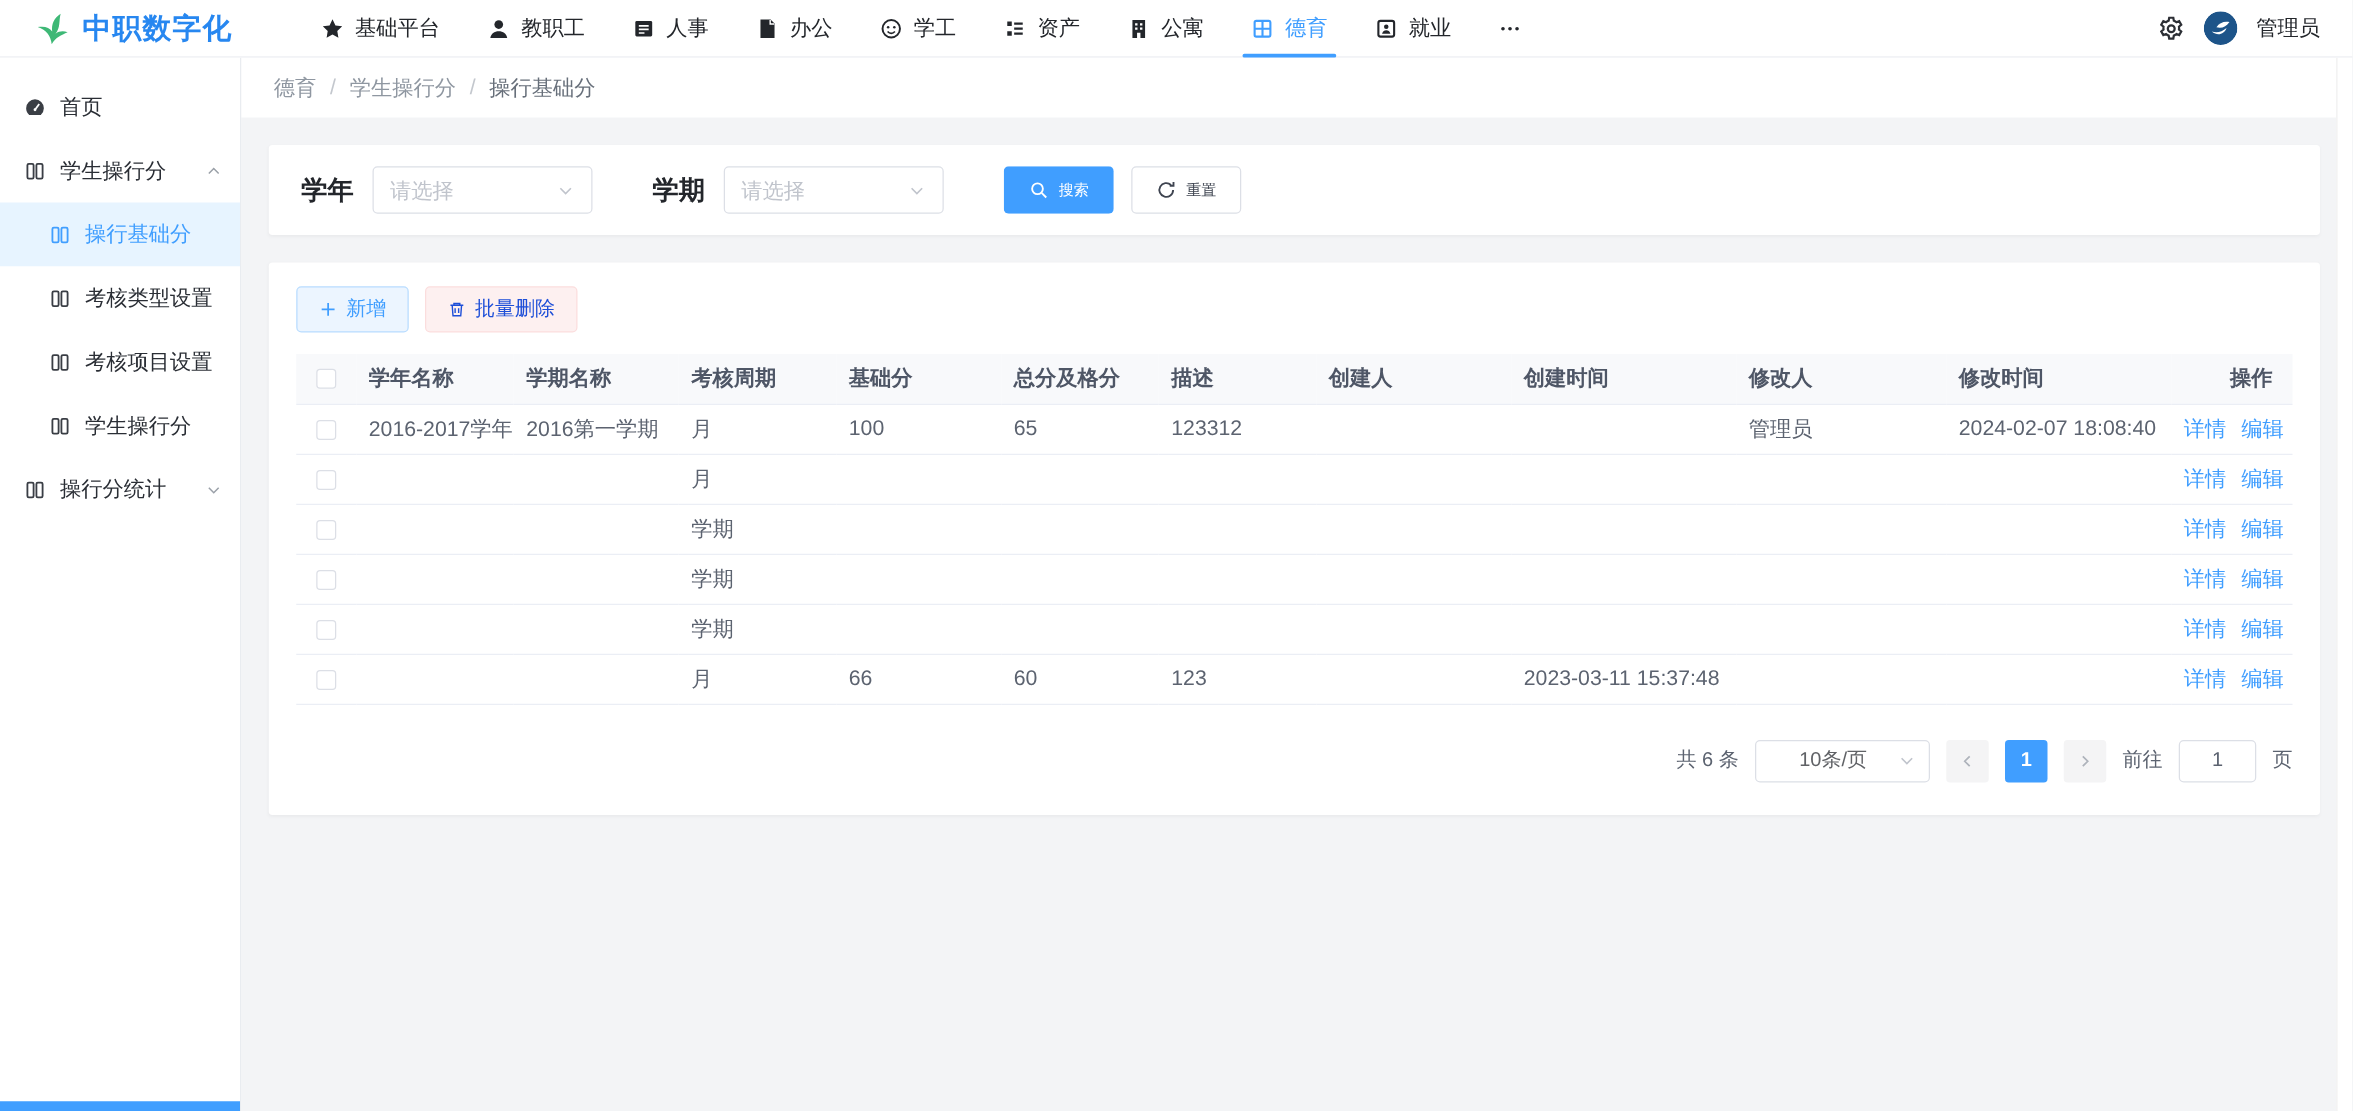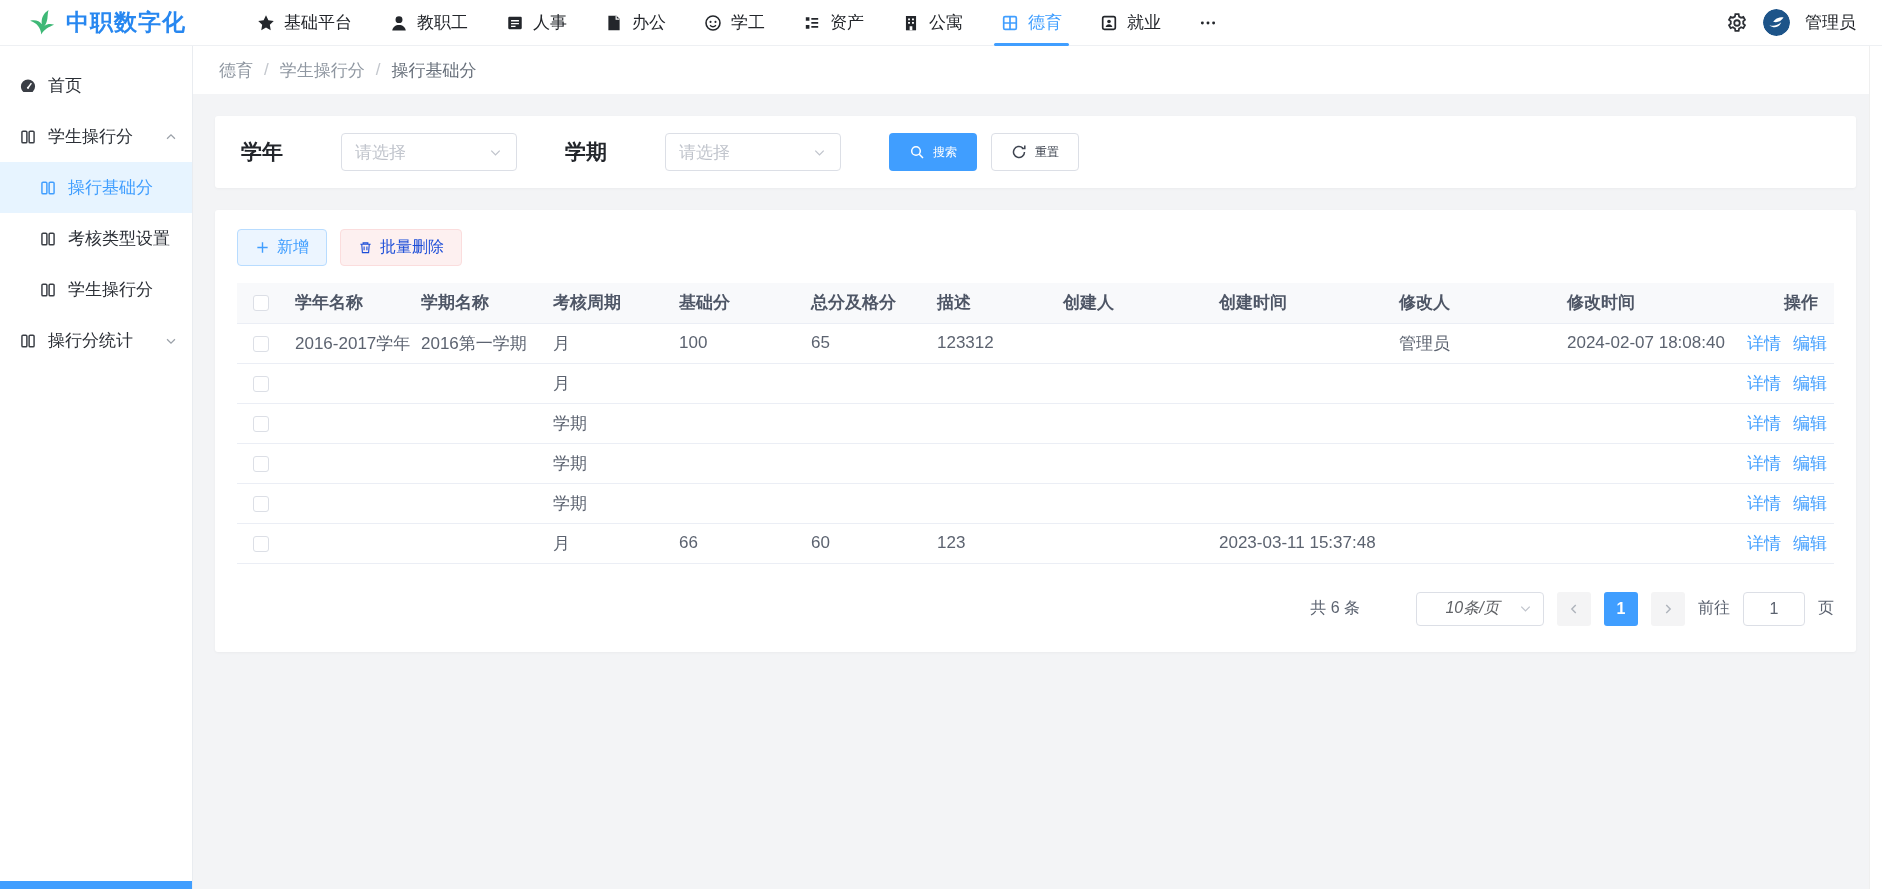--- a/index.html
+++ b/index.html
@@ -9,21 +9,21 @@
     color: #303133; background: #f3f4f6; font-size: 17px;
   }
   .icon svg { width: 1em; height: 1em; display: block; }
   .icon { display: inline-flex; align-items: center; justify-content: center; }
 
   
   .topnav {
     height: 46px; background: #fff; border-bottom: 1px solid #eef0f3;
     display: flex; align-items: center; padding: 0 26px; position: relative; z-index: 5;
   }
-  .logo { display: flex; align-items: flex-start; gap: 10px; width: 196px; }
+  .logo { display: flex; align-items: flex-end; gap: 10px; width: 196px; }
   .logo .icon { font-size: 30px; }
   .logo-text { color: #2787f0; font-size: 23px; font-weight: bold; letter-spacing: 1px; }
   .nav-items { display: flex; align-items: stretch; height: 46px; margin-left: 16px; }
   .nav-item {
     display: flex; align-items: center; gap: 9px; padding: 0 19px;
     font-size: 17px; color: #23262b; cursor: pointer; position: relative;
   }
   .nav-item .icon { font-size: 18px; }
   .nav-item.active { color: #409eff; }
   .nav-item.active::after {
@@ -72,21 +72,21 @@
 
   .card {
     background: #fff; border-radius: 3px; box-shadow: 0 1px 3px rgba(0,0,0,0.04);
   }
   .filter-card { padding: 17px 26px; display: flex; align-items: center; margin-bottom: 22px; }
   .filter-group { display: flex; align-items: center; }
   .filter-group + .filter-group { margin-left: 48px; }
   .filter-label { font-weight: bold; color: #23262b; margin-right: 15px; font-size: 21px; }
   .select-box {
     width: 176px; height: 38px; border: 1px solid #dcdfe6; border-radius: 4px;
-    display: flex; align-items: center; padding: 0 13px; cursor: pointer; background: #fff; margin-left: 43px;
+    display: flex; align-items: center; padding: 0 13px; cursor: pointer; background: #fff;
   }
   .select-box .placeholder { color: #c0c4cc; font-size: 17px; flex: 1; }
   .select-box .value { color: #606266; font-size: 16px; flex: 1; text-align: center; }
   .select-box .caret { color: #c0c4cc; font-size: 15px; }
 
   .btn {
     height: 38px; border-radius: 4px; display: inline-flex; align-items: center;
     gap: 8px; padding: 0 19px; font-size: 12px; cursor: pointer; border: 1px solid transparent;
   }
   .btn .icon { font-size: 16px; }
@@ -115,21 +115,21 @@
     background: #fff; display: inline-block; vertical-align: middle; cursor: pointer;
   }
   .link { cursor: pointer; margin-left: 12px; }
   .link:first-child { margin-left: 0; }
   .link-primary { color: #409eff; }
 
   .pagination {
     display: flex; align-items: center; justify-content: flex-end;
     margin-top: 28px; gap: 13px; font-size: 16px; color: #5c6370;
   }
-  .page-size-select { width: 128px; height: 34px; padding: 0 10px; font-style: italic; }
+  .page-size-select { width: 140px; height: 34px; padding: 0 10px; }
   .pg-btn {
     width: 34px; height: 34px; border-radius: 3px; background: #f4f4f5;
     display: inline-flex; align-items: center; justify-content: center;
     color: #aeb3bb; font-size: 14px; cursor: pointer;
   }
   .pg-current {
     width: 34px; height: 34px; border-radius: 3px; background: #409eff; color: #fff;
     display: inline-flex; align-items: center; justify-content: center; font-weight: bold; cursor: pointer;
   }
   .goto-input {
@@ -300,20 +300,29 @@
           <span>操行基础分</span>
         </div>
         <div class="side-item sub">
           <span class="icon">
             <svg viewBox="0 0 16 16">
               <rect x="2.6" y="2.8" width="4.4" height="10.4" rx="1" fill="none" stroke="currentColor" stroke-width="1.3"></rect>
               <rect x="9" y="2.8" width="4.4" height="10.4" rx="1" fill="none" stroke="currentColor" stroke-width="1.3"></rect>
             </svg>
           </span>
           <span>考核类型设置</span>
+        </div>
+        <div class="side-item sub">
+          <span class="icon">
+            <svg viewBox="0 0 16 16">
+              <rect x="2.6" y="2.8" width="4.4" height="10.4" rx="1" fill="none" stroke="currentColor" stroke-width="1.3"></rect>
+              <rect x="9" y="2.8" width="4.4" height="10.4" rx="1" fill="none" stroke="currentColor" stroke-width="1.3"></rect>
+            </svg>
+          </span>
+          <span>考核项目设置</span>
         </div>
         <div class="side-item sub">
           <span class="icon">
             <svg viewBox="0 0 16 16">
               <rect x="2.6" y="2.8" width="4.4" height="10.4" rx="1" fill="none" stroke="currentColor" stroke-width="1.3"></rect>
               <rect x="9" y="2.8" width="4.4" height="10.4" rx="1" fill="none" stroke="currentColor" stroke-width="1.3"></rect>
             </svg>
           </span>
           <span>学生操行分</span>
         </div>

